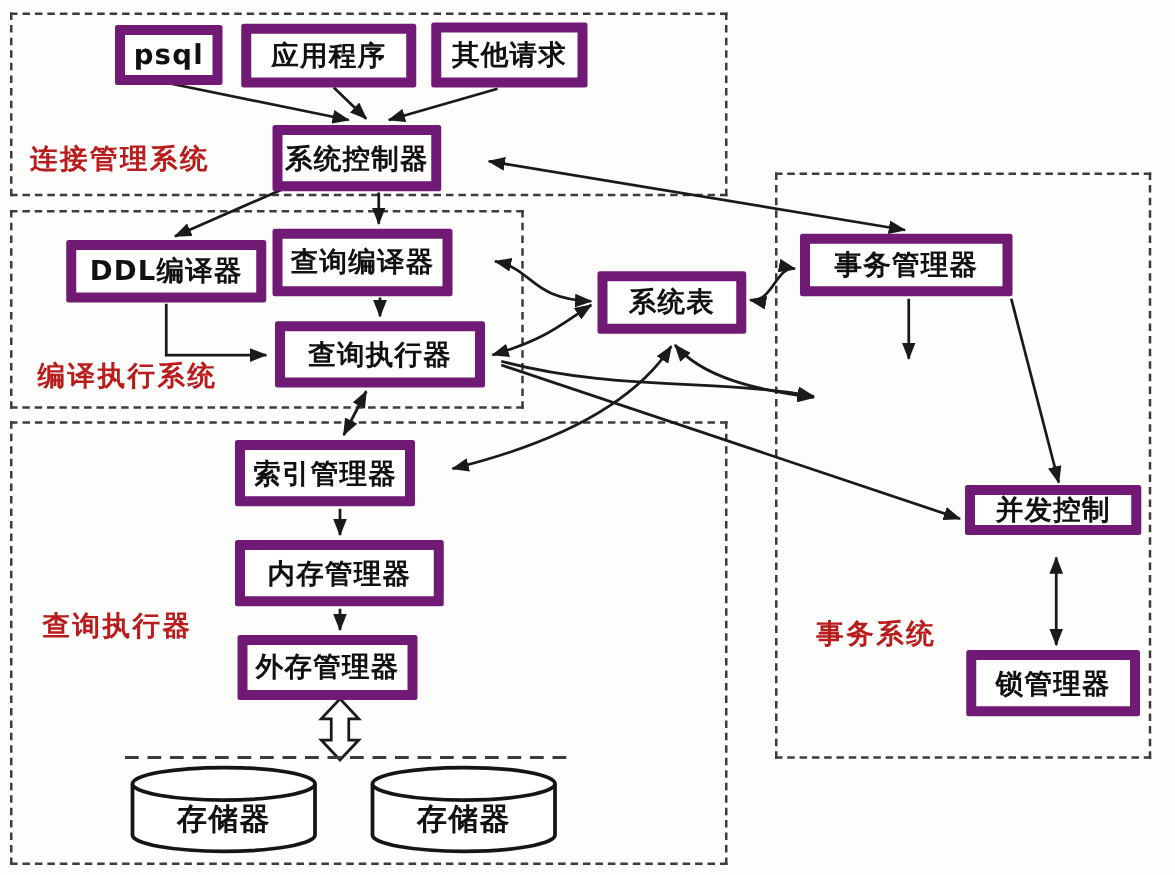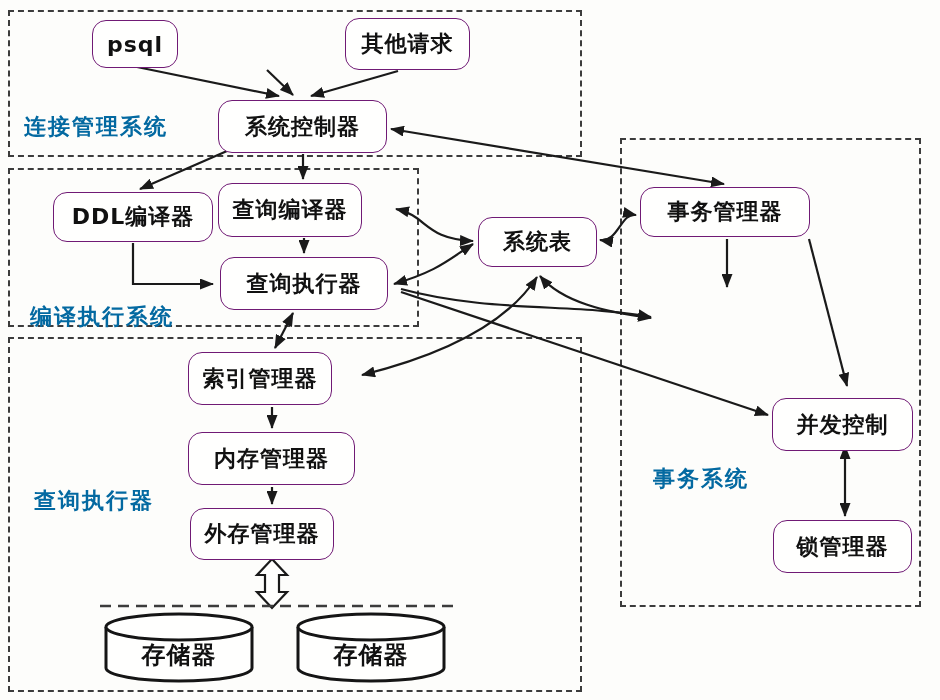--- a/index.html
+++ b/index.html
@@ -4,47 +4,47 @@
 <style>
   html,body{margin:0;padding:0;background:#ffffff;}
   #stage{
     position:relative;width:940px;height:700px;background:#fdfdfb;
     font-family:"DejaVu Sans","Liberation Sans",sans-serif;color:#111;overflow:hidden;
   }
   .group{
     position:absolute;border:2.5px dashed #3c3c3c;background:transparent;
   }
   .group-label{
-    position:absolute;font-size:22px;font-weight:bold;letter-spacing:2px;color:#0369a1;white-space:nowrap;
+    position:absolute;font-size:22px;font-weight:bold;letter-spacing:2px;color:#b91c1c;white-space:nowrap;
   }
   .node{
-    position:absolute;box-sizing:border-box;border:1px solid #701a75;border-radius:14px;
+    position:absolute;box-sizing:border-box;border:8px solid #701a75;border-radius:2px;
     background:#fffffe;display:flex;align-items:center;justify-content:center;
     font-size:22px;font-weight:bold;letter-spacing:1px;white-space:nowrap;z-index:3;
   }
   .cyl-label{
     position:absolute;z-index:4;font-size:24px;font-weight:bold;letter-spacing:1px;
     display:flex;align-items:center;justify-content:center;
   }
   svg#wires{position:absolute;left:0;top:0;z-index:2;}
 </style>
 </head>
 <body>
 
 <div id="stage">
 
   <div class="group" style="left:8px;top:10px;width:570px;height:143px"></div>
   <div class="group" style="left:8px;top:168px;width:407px;height:155px"></div>
   <div class="group" style="left:8px;top:337px;width:570px;height:351px"></div>
   <div class="group" style="left:620px;top:138px;width:297px;height:465px"></div>
 
   <div class="group-label" style="left:24px;top:112px">连接管理系统</div>
-  <div class="group-label" style="left:30px;top:302px">编译执行系统</div>
+  <div class="group-label" style="left:30px;top:286px">编译执行系统</div>
   <div class="group-label" style="left:34px;top:486px">查询执行器</div>
-  <div class="group-label" style="left:653px;top:464px">事务系统</div>
+  <div class="group-label" style="left:653px;top:492px">事务系统</div>
 
   <svg id="wires" width="940" height="700" viewBox="0 0 940 700">
     <defs>
       <marker id="ae" markerUnits="userSpaceOnUse" markerWidth="14" markerHeight="11" refX="13" refY="5.5" orient="auto">
         <path d="M0,0 L14,5.5 L0,11 Z" fill="#1a1a1a"></path>
       </marker>
       <marker id="as" markerUnits="userSpaceOnUse" markerWidth="14" markerHeight="11" refX="13" refY="5.5" orient="auto-start-reverse">
         <path d="M0,0 L14,5.5 L0,11 Z" fill="#1a1a1a"></path>
       </marker>
     </defs>
@@ -85,29 +85,30 @@
 
     <g stroke="#151515" stroke-width="3" fill="#fffffe">
       <path d="M106,627 L106,668 A73,13 0 0 0 252,668 L252,627"></path>
       <ellipse cx="179" cy="627" rx="73" ry="13"></ellipse>
       <path d="M298,627 L298,668 A73,13 0 0 0 444,668 L444,627"></path>
       <ellipse cx="371" cy="627" rx="73" ry="13"></ellipse>
     </g>
   </svg>
 
   <div class="node" style="left:92px;top:20px;width:86px;height:48px">psql</div>
+  <div class="node" style="left:193px;top:19px;width:140px;height:51px">应用程序</div>
   <div class="node" style="left:345px;top:18px;width:125px;height:52px">其他请求</div>
-  <div class="node" style="left:218px;top:100px;width:169px;height:53px">系统控制器</div>
+  <div class="node" style="left:218px;top:100px;width:135px;height:53px">系统控制器</div>
   <div class="node" style="left:53px;top:192px;width:160px;height:50px">DDL编译器</div>
   <div class="node" style="left:218px;top:183px;width:144px;height:54px">查询编译器</div>
   <div class="node" style="left:220px;top:257px;width:168px;height:53px">查询执行器</div>
   <div class="node" style="left:478px;top:217px;width:119px;height:50px">系统表</div>
   <div class="node" style="left:640px;top:187px;width:170px;height:50px">事务管理器</div>
   <div class="node" style="left:188px;top:352px;width:144px;height:53px">索引管理器</div>
   <div class="node" style="left:188px;top:432px;width:167px;height:53px">内存管理器</div>
   <div class="node" style="left:190px;top:508px;width:144px;height:52px">外存管理器</div>
-  <div class="node" style="left:772px;top:398px;width:141px;height:53px">并发控制</div>
+  <div class="node" style="left:772px;top:388px;width:141px;height:40px">并发控制</div>
   <div class="node" style="left:773px;top:520px;width:139px;height:53px">锁管理器</div>
 
   <div class="cyl-label" style="left:106px;top:638px;width:146px;height:34px">存储器</div>
   <div class="cyl-label" style="left:298px;top:638px;width:146px;height:34px">存储器</div>
 
 </div>
 
 </body></html>

